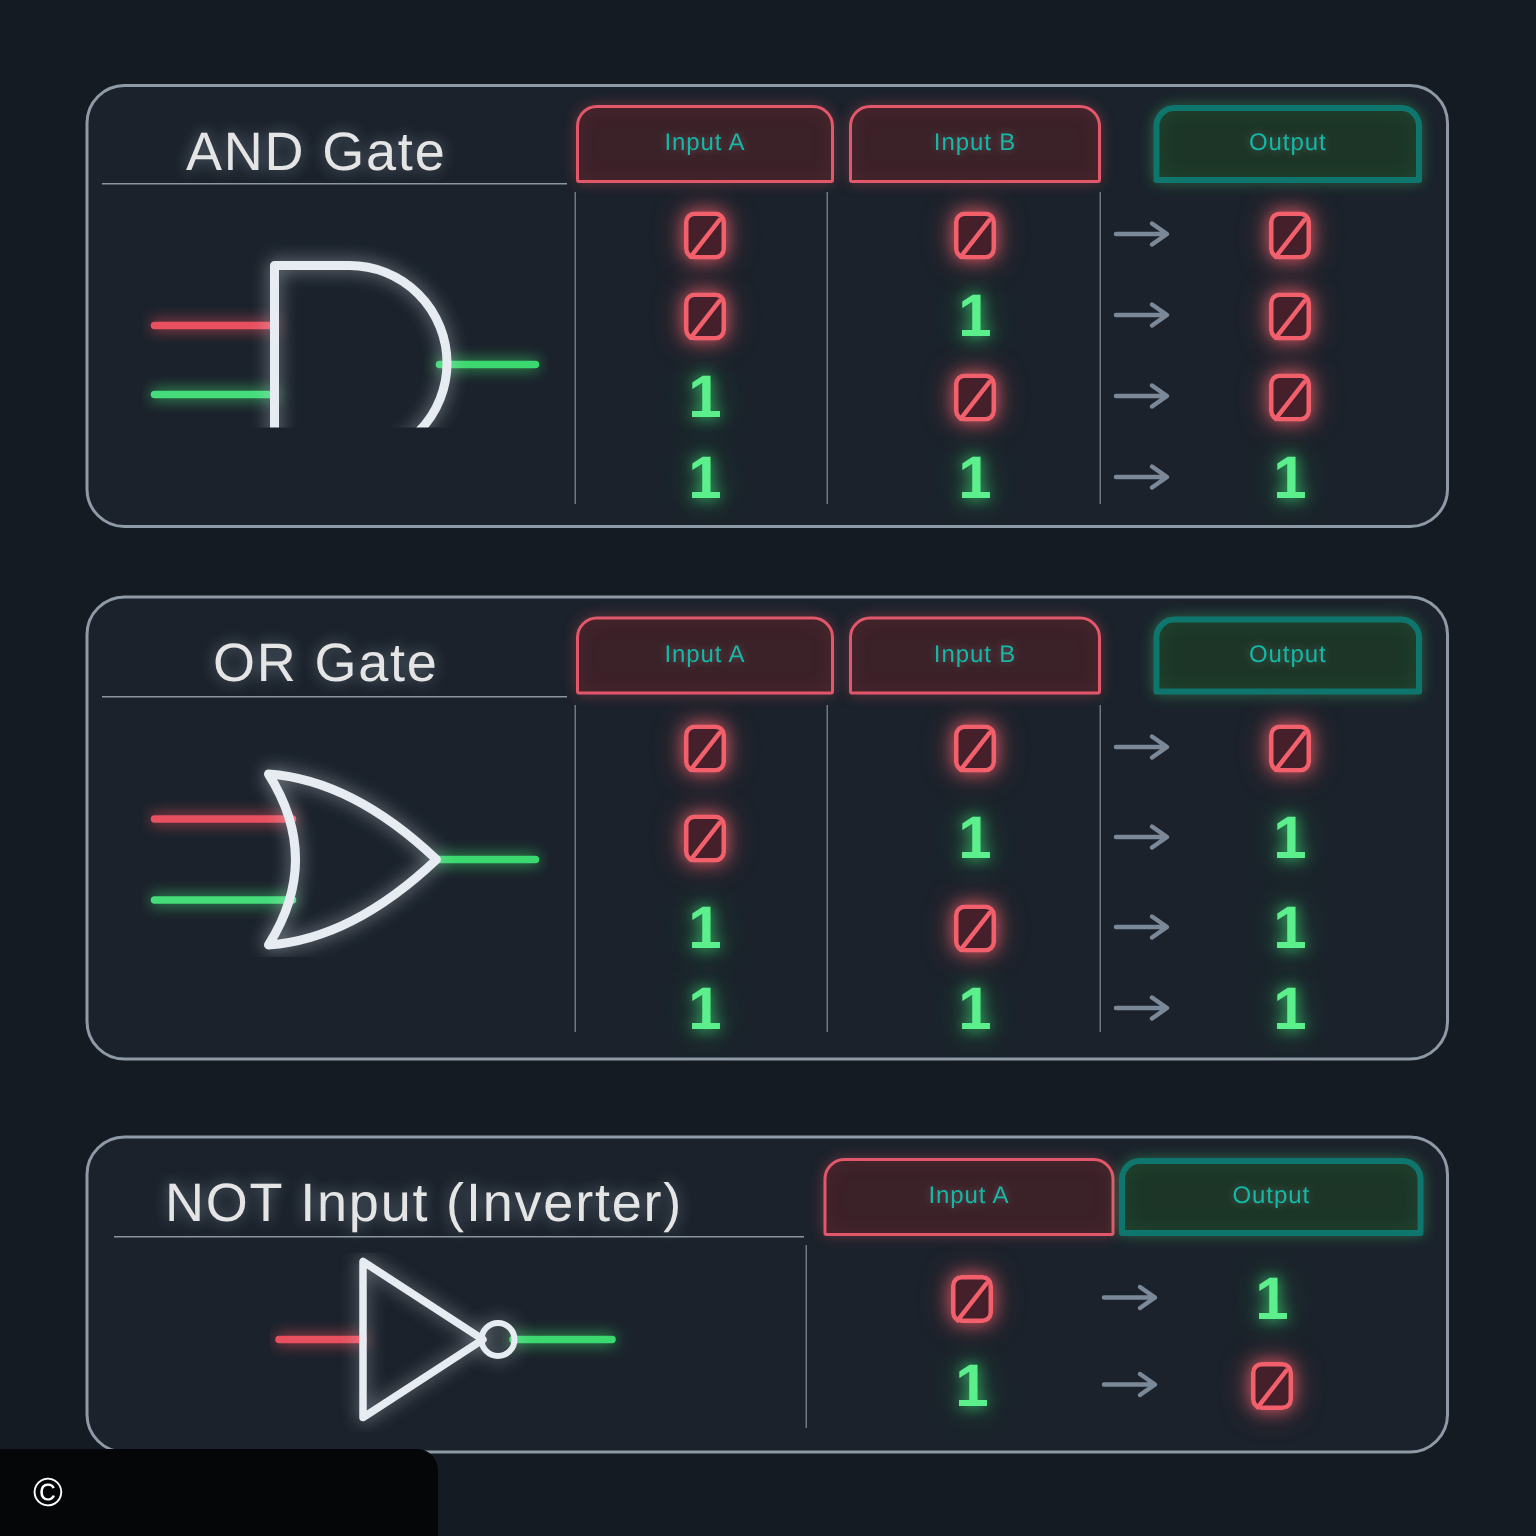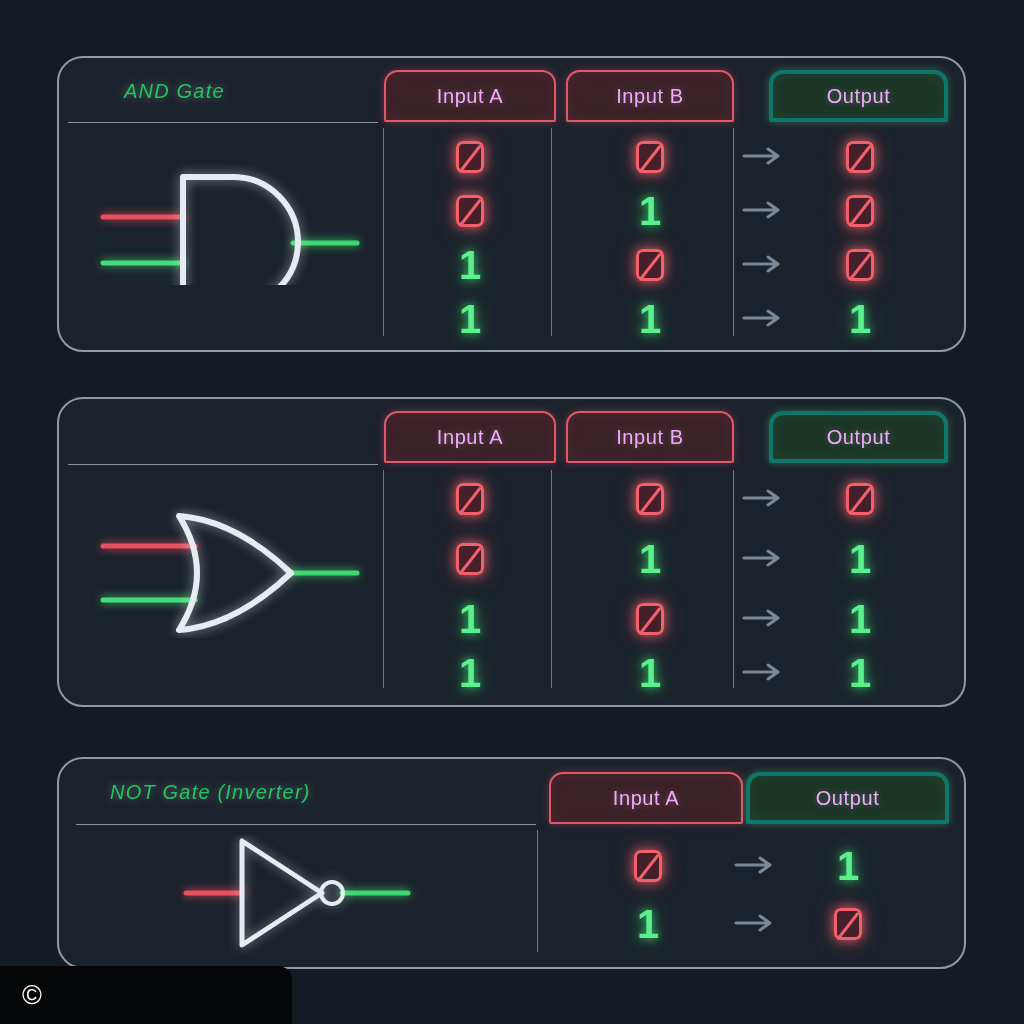--- a/index.html
+++ b/index.html
@@ -26,26 +26,25 @@
     border: 2px solid #8f9aa6;
     border-radius: 26px;
   }
   #panel-and { left: 57px;  top: 56px;  width: 909px; height: 296px; }
   #panel-or  { left: 57px;  top: 397px; width: 909px; height: 310px; }
   #panel-not { left: 57px;  top: 757px; width: 909px; height: 212px; }
 
   
   .gate-title {
     position: absolute;
-    color: #22c55e;
-    font-size: 20px;
+    color: #e5e5e5;
+    font-size: 36px;
     letter-spacing: 1.2px;
     white-space: nowrap;
     text-shadow: 0 0 10px rgba(190,215,232,.45);
-    font-style: italic;
   }
   .title-rule {
     position: absolute;
     height: 1px;
     background: #8b96a2;
   }
 
   #title-and { left: 124px; top: 80px; }
   #rule-and  { left: 68px;  top: 122px; width: 310px; }
   #title-or  { left: 142px; top: 421px; }
@@ -54,22 +53,22 @@
   #rule-not  { left: 76px;  top: 824px; width: 460px; }
 
   
   .col-badge {
     position: absolute;
     height: 52px;
     border-radius: 14px 14px 2px 2px;
     display: flex;
     align-items: center;
     justify-content: center;
-    color: #f0abfc;
-    font-size: 20px;
+    color: #14b8a6;
+    font-size: 16px;
     letter-spacing: .6px;
     white-space: nowrap;
   }
   .badge-in {
     background: #3b2128;
     border: 2px solid #e2576a;
     box-shadow: 0 0 9px rgba(226,87,106,.35), inset 0 0 14px rgba(226,87,106,.1);
     text-shadow: 0 0 6px rgba(255,255,255,.25);
   }
   .badge-out {
@@ -238,20 +237,21 @@
     <svg width="42" height="20" viewBox="0 0 42 20">
         <path d="M2 10 H34 M26 3 L36 10 L26 17" fill="none" stroke="#7a8898" stroke-width="3" stroke-linecap="round" stroke-linejoin="round"></path>
       </svg>
   </div>
   <div class="cell" style="left:820px; top:296px;">
       <span class="one">1</span>
     </div>
 
   <div class="panel" id="panel-or"></div>
 
+  <div class="gate-title" id="title-or">OR Gate</div>
   <div class="title-rule" id="rule-or"></div>
 
   <div class="gate-svg" style="left:95px; top:498px;">
     <svg width="270" height="140" viewBox="0 0 270 140">
       <g fill="none" stroke-linecap="round">
         <path d="M8 48 H100" stroke="#e8505f" stroke-width="5" style="filter:drop-shadow(0 0 5px rgba(232,80,95,.9))"></path>
         <path d="M8 102 H100" stroke="#44dd7a" stroke-width="5" style="filter:drop-shadow(0 0 5px rgba(68,221,122,.9))"></path>
         <path d="M196 75 H262" stroke="#3bd86f" stroke-width="5" style="filter:drop-shadow(0 0 5px rgba(59,216,111,.9))"></path>
         <path d="M84 18 Q120 75 84 132 Q140 128 196 75 Q140 22 84 18 Z" stroke="#e6ecf1" stroke-width="6" stroke-linejoin="round" style="filter:drop-shadow(0 0 6px rgba(225,235,242,.55))"></path>
       </g>
@@ -321,21 +321,21 @@
     <svg width="42" height="20" viewBox="0 0 42 20">
         <path d="M2 10 H34 M26 3 L36 10 L26 17" fill="none" stroke="#7a8898" stroke-width="3" stroke-linecap="round" stroke-linejoin="round"></path>
       </svg>
   </div>
   <div class="cell" style="left:820px; top:650px;">
       <span class="one">1</span>
     </div>
 
   <div class="panel" id="panel-not"></div>
 
-  <div class="gate-title" id="title-not">NOT Gate (Inverter)</div>
+  <div class="gate-title" id="title-not">NOT Input (Inverter)</div>
   <div class="title-rule" id="rule-not"></div>
 
   <div class="gate-svg" style="left:180px; top:835px;">
     <svg width="240" height="120" viewBox="0 0 240 120">
       <g fill="none" stroke-linecap="round">
         <path d="M6 58 H62" stroke="#e8505f" stroke-width="5" style="filter:drop-shadow(0 0 5px rgba(232,80,95,.9))"></path>
         <path d="M162 58 H228" stroke="#3bd86f" stroke-width="5" style="filter:drop-shadow(0 0 5px rgba(59,216,111,.9))"></path>
         <path d="M62 6 L62 110 L142 58 Z" stroke="#e6ecf1" stroke-width="5" stroke-linejoin="round" style="filter:drop-shadow(0 0 6px rgba(225,235,242,.5))"></path>
         <circle cx="152" cy="58" r="11" stroke="#e6ecf1" stroke-width="4" style="filter:drop-shadow(0 0 6px rgba(225,235,242,.5))"></circle>
       </g>

